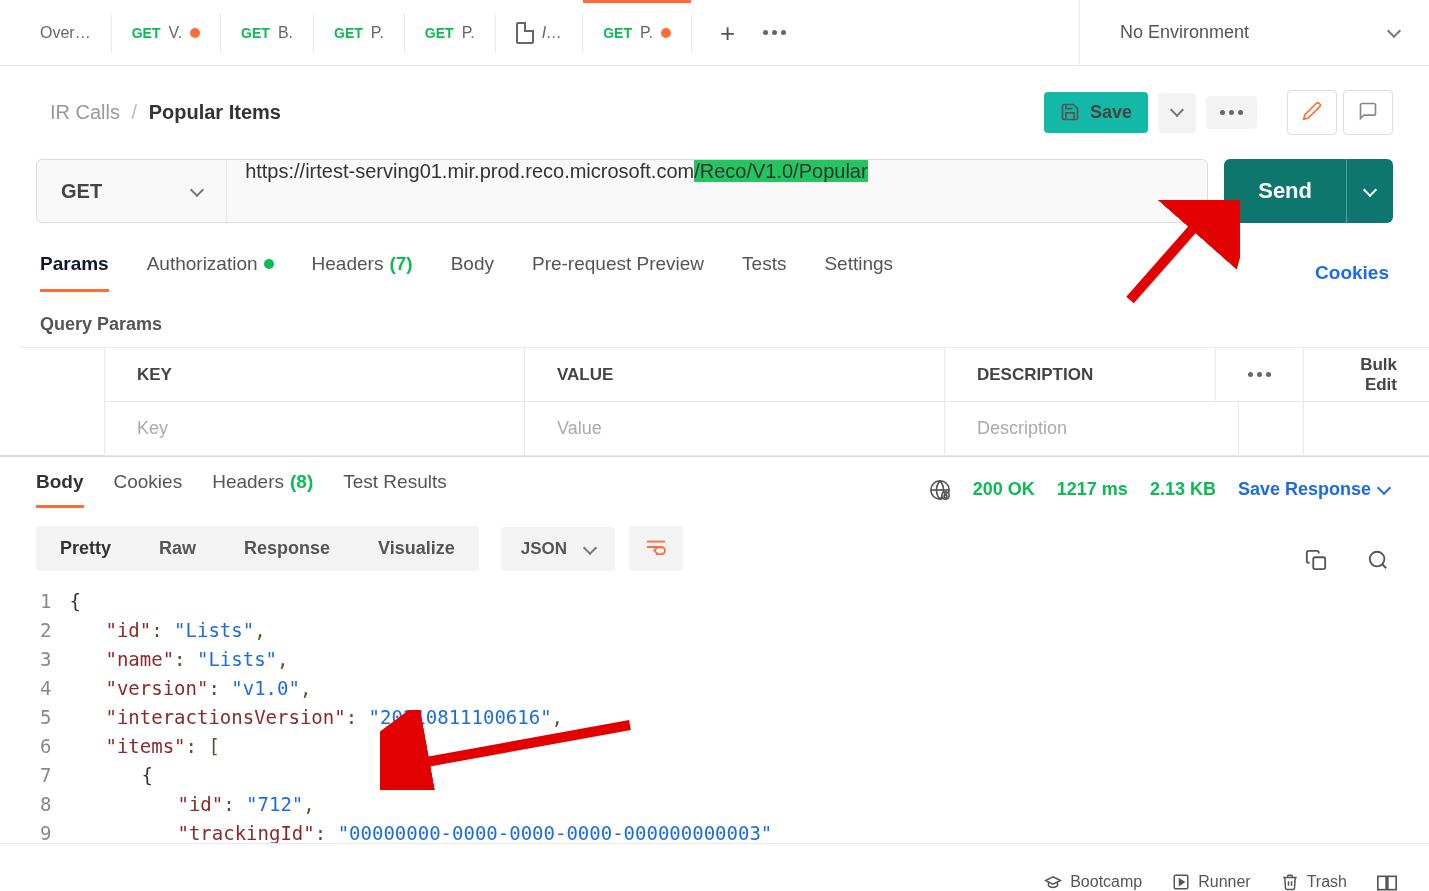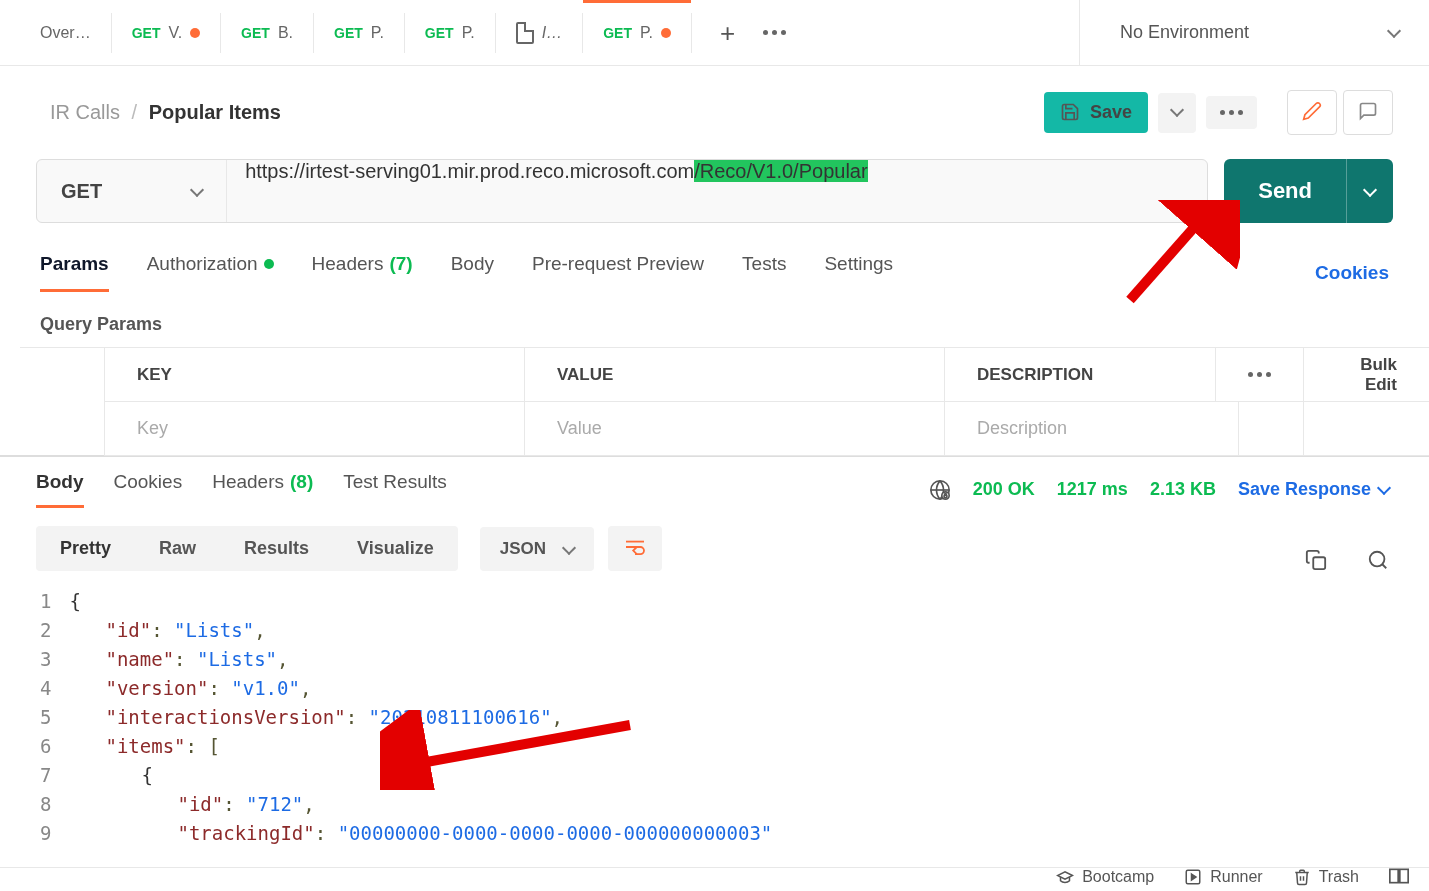--- a/index.html
+++ b/index.html
@@ -89,21 +89,21 @@
 .lines {}
 .tok-brace { color:#333; }
 .tok-key { color:#8c2a2a; }
 .tok-str { color:#1d6be4; }
 .tok-p { color:#553; }
 .indent1 { padding-left:36px; }
 .indent2 { padding-left:72px; }
 .indent3 { padding-left:108px; }
 
 
-.statusbar { position:absolute; bottom:0; left:0; right:0; height:24px; border-top:1px solid #e8e8e8; display:flex; align-items:flex-start; justify-content:flex-end; gap:30px; padding:0 20px; font-size:16px; color:#555; background:#fff;}
+.statusbar { position:absolute; bottom:0; left:0; right:0; height:48px; border-top:1px solid #e8e8e8; display:flex; align-items:flex-end; justify-content:flex-end; gap:30px; padding:0 32px; font-size:16px; color:#555; background:#fff;}
 .sb-item { display:flex; align-items:center; gap:8px; cursor:pointer; }
 
 
 .arrow-svg { position:absolute; pointer-events:none; }
 
 
 .chev { display:inline-block; width:10px; height:10px; border-right:2px solid #777; border-bottom:2px solid #777; transform:rotate(45deg); margin-bottom:3px;}
 .chev.white { border-color:#fff; }
 
 
@@ -312,21 +312,21 @@
           <span>Save Response</span>
           <span class="chev" style="border-color:#1d6be4"></span>
         </span>
     </div>
   </div>
 
   <div class="resp-toolbar">
     <div class="view-group">
       <div class="view-btn active">Pretty</div>
       <div class="view-btn">Raw</div>
-      <div class="view-btn">Results</div>
+      <div class="view-btn">Response</div>
       <div class="view-btn">Visualize</div>
     </div>
     <div class="format-select">
         <span>JSON</span>
         <span class="chev"></span>
       </div>
     <div class="wrap-btn">
       <svg width="22" height="18" viewBox="0 0 24 20" fill="none" stroke="#ff6c37" stroke-width="2">
           <line x1="2" y1="4" x2="22" y2="4"></line>
           <path d="M2 10h16a4 4 0 0 1 0 8h-6"></path>

